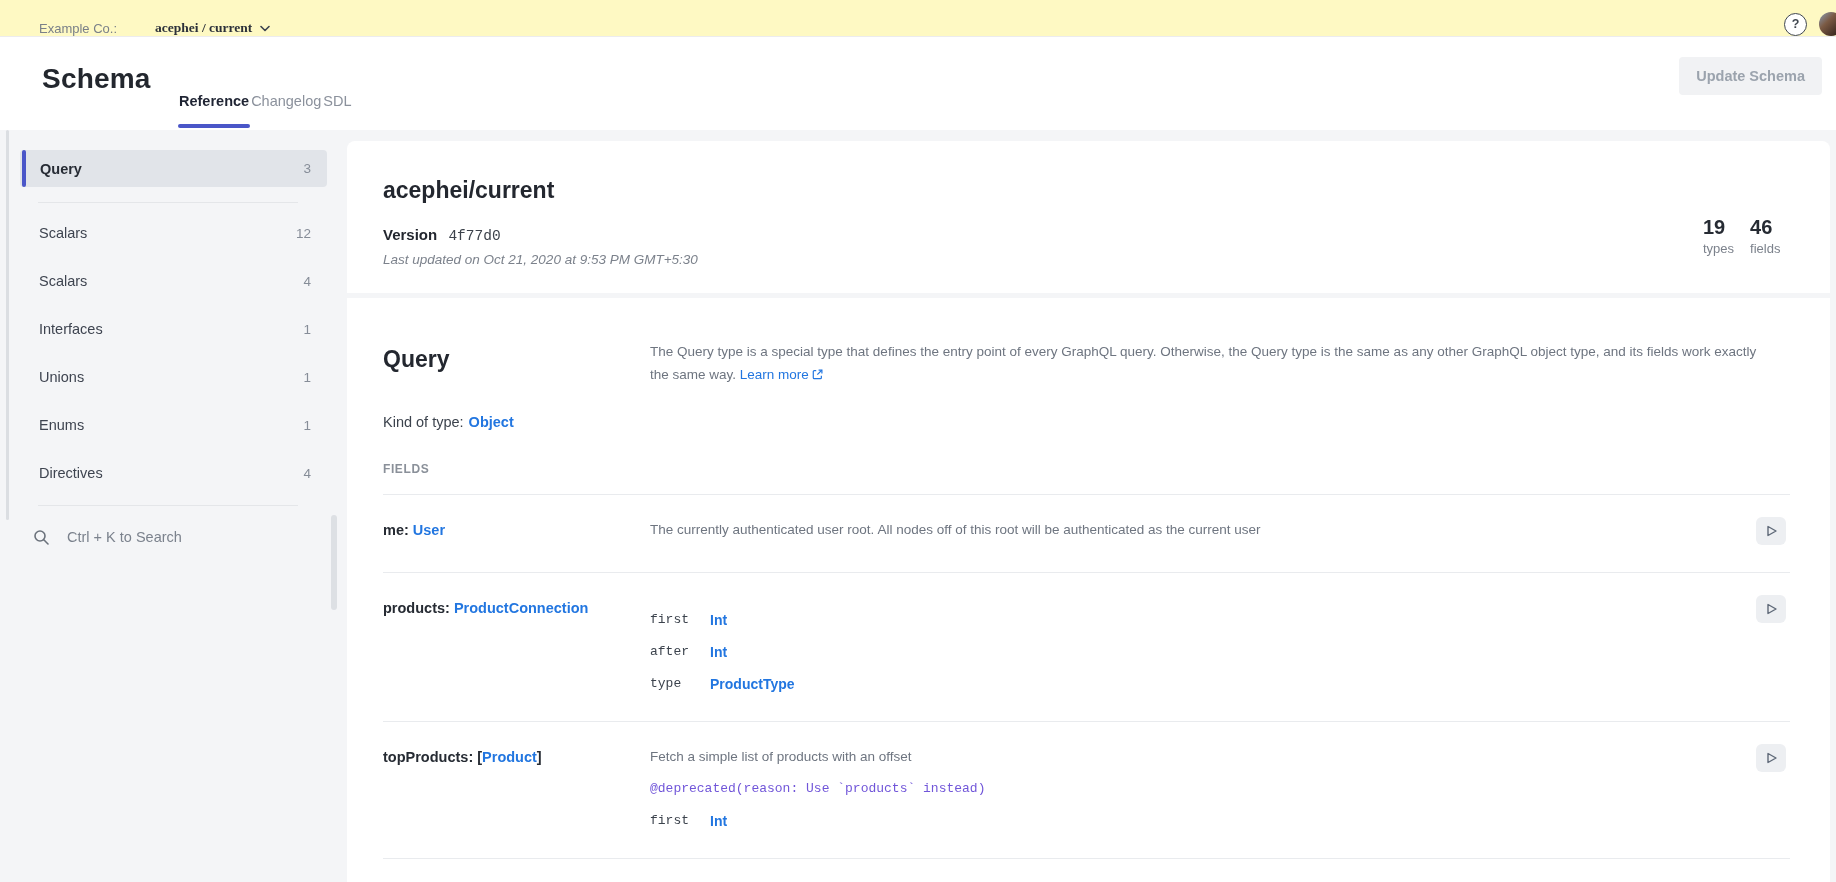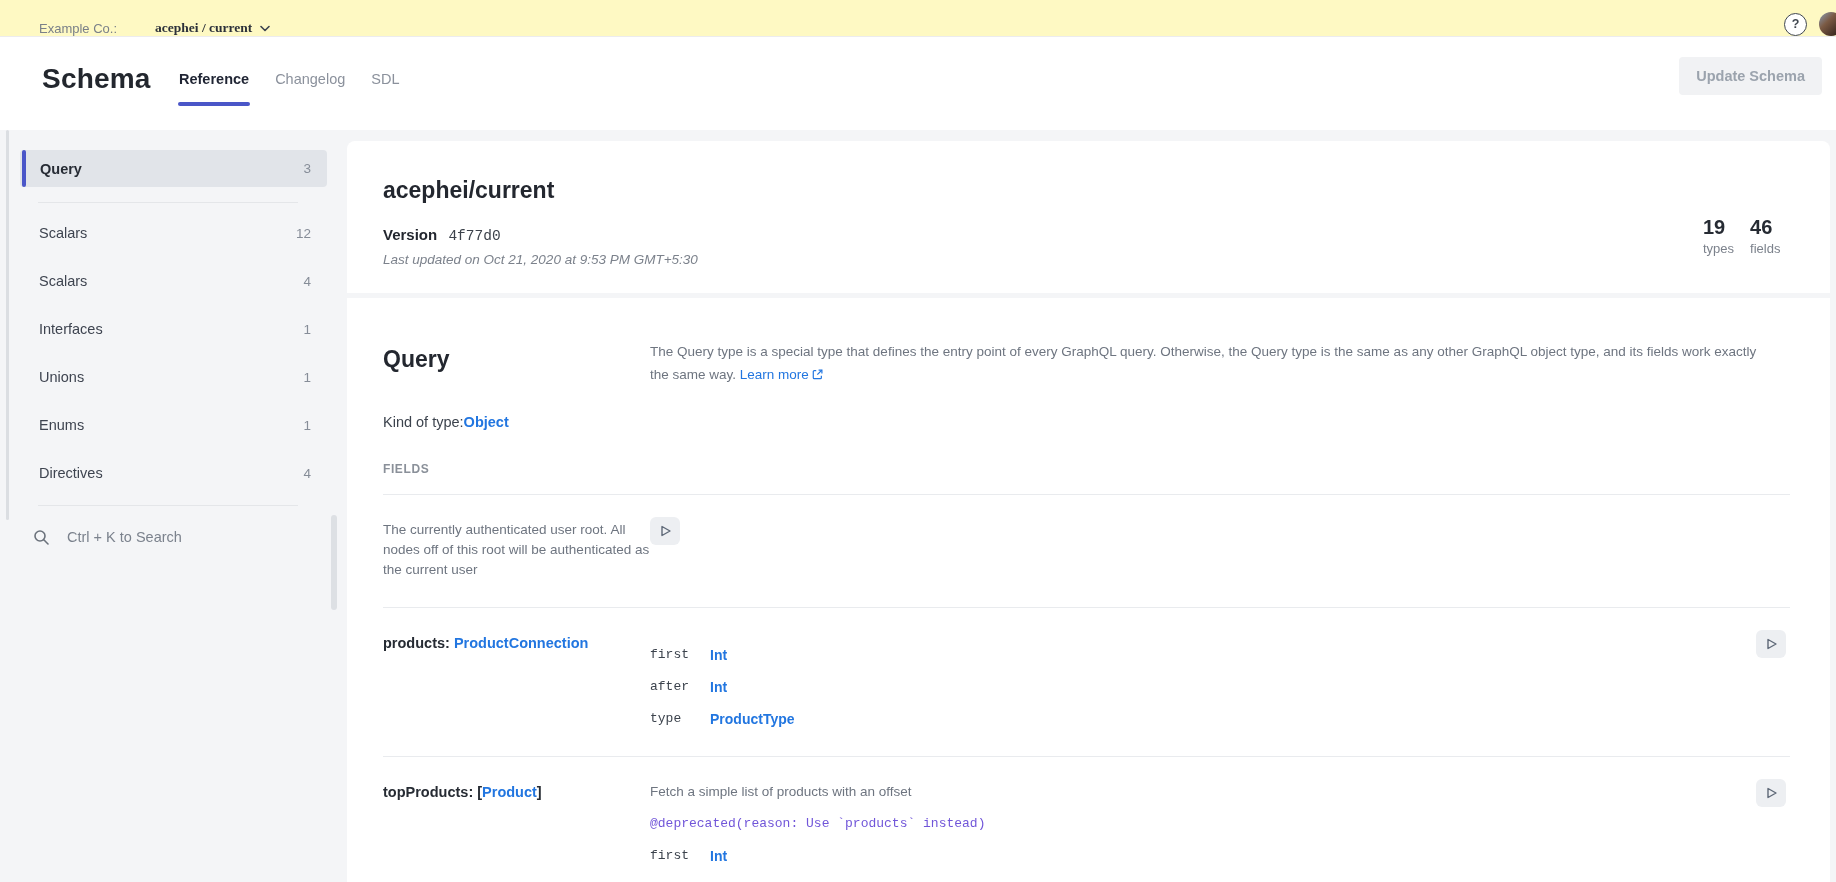--- a/index.html
+++ b/index.html
@@ -18,21 +18,21 @@
   .topbar-right { display:flex; align-items:center; gap:12px; padding-right:0; position:relative; }
   .help-btn { width:23px; height:23px; border-radius:50%; border:1.5px solid #40474f; background:#fff;
               color:#40474f; font-size:12.5px; font-weight:700; display:flex; align-items:center; justify-content:center;
               cursor:pointer; font-family:inherit; }
   .avatar { width:24px; height:24px; border-radius:50%; margin-right:-7px;
             background:linear-gradient(135deg,#8aa0b8 0%,#7b5a44 38%,#463126 75%,#241a16 100%); }
 
   
   .page-header { position:absolute; left:0; top:37px; width:1836px; height:93px; background:#fff; }
   .page-title { position:absolute; left:42px; top:26px; font-size:28px; font-weight:700; color:#23272e; letter-spacing:.2px; }
-  .tabs { position:absolute; left:178px; top:32px; display:flex; gap:24px; }
+  .tabs { position:absolute; left:178px; top:54px; display:flex; }
   .tab { position:relative; background:none; border:none; font-family:inherit; font-size:14.5px; color:#8b919c;
          cursor:pointer; padding:0 1px; line-height:20px; }
   .tab.active { color:#1f2433; font-weight:700; }
   .tab.active::after { content:""; position:absolute; left:0; right:0; top:33px; height:4px; border-radius:3px;
                        background:var(--accent,#4a56c8); }
   .update-btn { position:absolute; right:14px; top:20px; height:38px; padding:0 17px; background:#f1f2f4; border:none;
                 border-radius:4px; color:#9ba3ad; font-size:14.5px; font-weight:600; font-family:inherit; cursor:default; }
 
   
   .page-body { position:absolute; left:0; top:130px; width:1836px; bottom:0; background:#f4f5f7; overflow:hidden; }
@@ -65,21 +65,21 @@
   .stat-value { font-size:20px; font-weight:600; color:#262b33; line-height:24px; }
   .stat-label { font-size:13px; color:#7c828c; margin-top:2px; }
 
   .card-main { top:168px; bottom:0; }
   .type-head { position:absolute; left:36px; right:40px; top:42px; }
   .type-name { position:absolute; left:0; top:6px; font-size:23px; font-weight:600; color:#23272f; }
   .type-desc { position:absolute; left:267px; top:0; width:1108px; font-size:13.5px; color:#6e7580; line-height:23px; }
   a.link { color:var(--link,#2276e0); text-decoration:none; cursor:pointer; }
   .ext-icon { margin-left:3px; vertical-align:-1px; }
   .kind-line { position:absolute; left:36px; top:116px; font-size:14.5px; color:#3c434d; }
-  .kind-line a { font-weight:600; }
+  .kind-line a { margin-left:5px; font-weight:600; }
   .fields-heading { position:absolute; left:36px; top:164px; font-size:12px; font-weight:700; color:#8a9099; letter-spacing:.6px; }
   .fields { position:absolute; left:36px; right:40px; top:196px; border-top:1px solid #e9ebee; }
 
   .field-row { display:grid; grid-template-columns:267px 1fr 34px; padding:25px 0 27px; border-bottom:1px solid #e9ebee; }
   .field-name { font-size:14.5px; font-weight:600; color:#262b33; line-height:20px; }
   .field-name a { font-weight:600; }
   .field-desc { font-size:13.5px; color:#6e7580; line-height:20px; }
   .field-dep { margin-top:12px; font-size:13px; color:var(--dep,#7156d9); line-height:20px; }
   .field-arg { display:flex; margin-top:12px; line-height:20px; }
   .arg-name { width:60px; font-size:13px; color:#3c434d; }
@@ -197,20 +197,21 @@
           <path d="M10.6 1.4L5.8 6.2" fill="none" stroke="#2276e0" stroke-width="1.3"></path>
         </svg>
       </p>
     </div>
     <div class="kind-line">
       <span>Kind of type:</span><a class="link">Object</a>
     </div>
     <div class="fields-heading">FIELDS</div>
     <div class="fields" id="fields">
         <div class="field-row">
+          <div class="field-name"><span>me: </span><a class="link">User</a></div>
           <div class="field-mid">
             <div class="field-desc">The currently authenticated user root. All nodes off of this root will be authenticated as the current user</div>
           </div>
           <button class="run-btn">
             <svg width="16" height="16" viewBox="0 0 16 16">
               <path d="M5 3.5v9l8-4.5z" fill="none" stroke="#5f6978" stroke-width="1.4" stroke-linejoin="round"></path>
             </svg>
           </button>
         </div>
         <div class="field-row">

